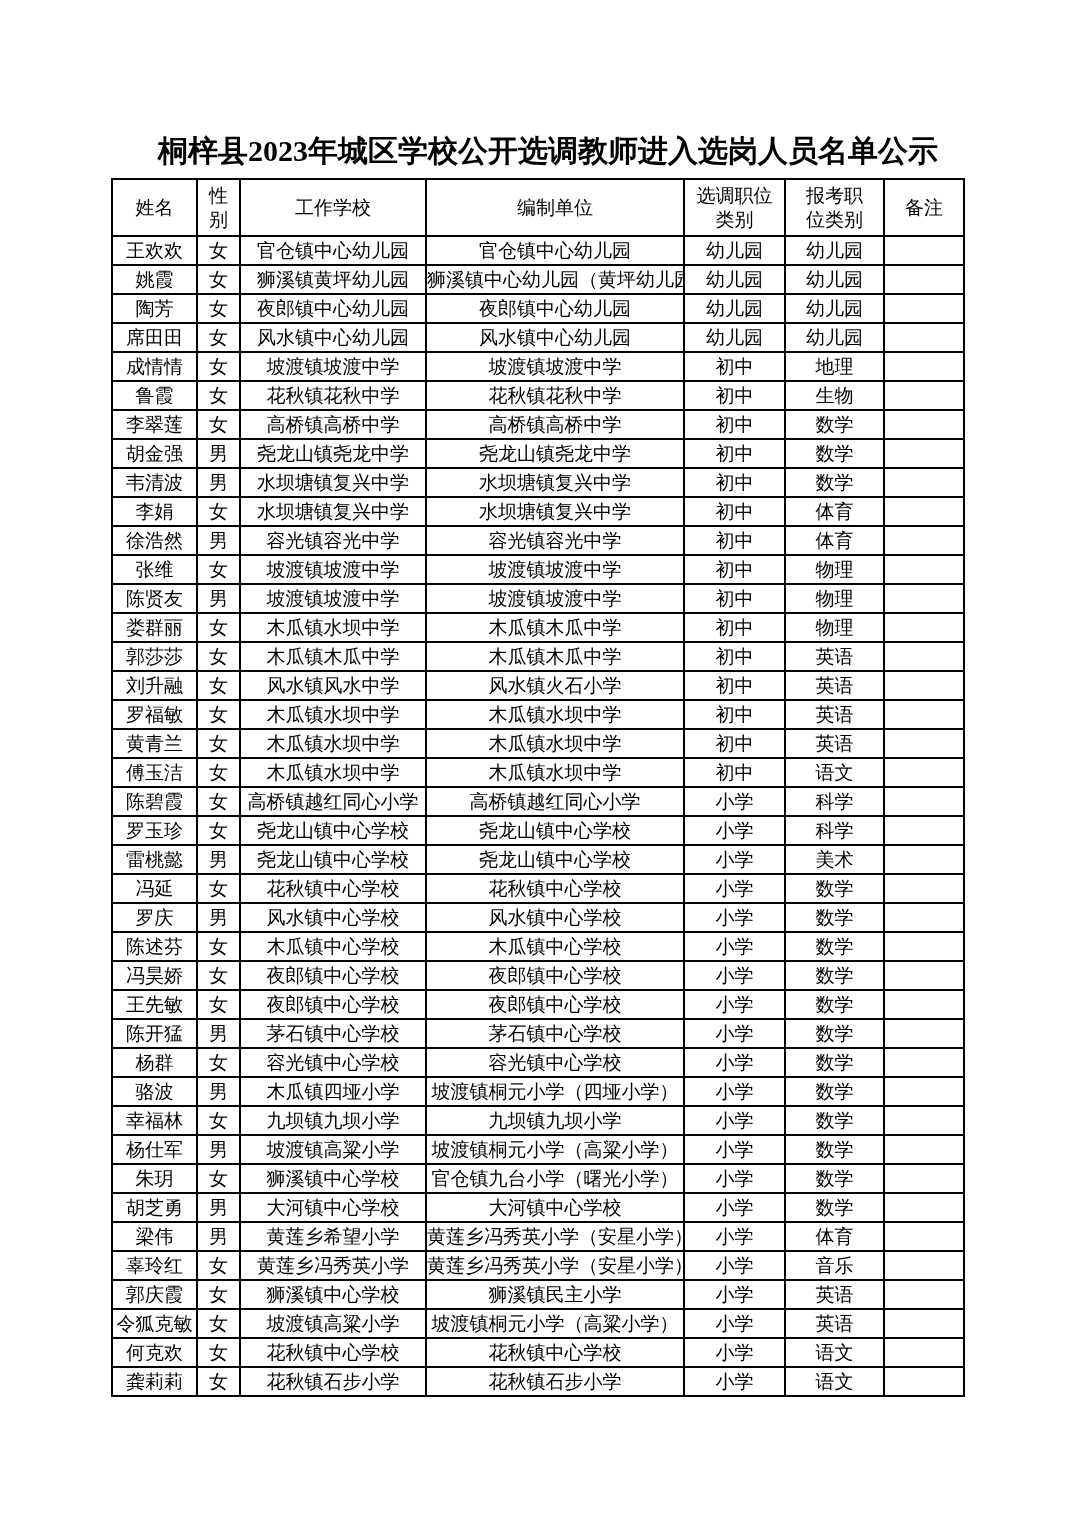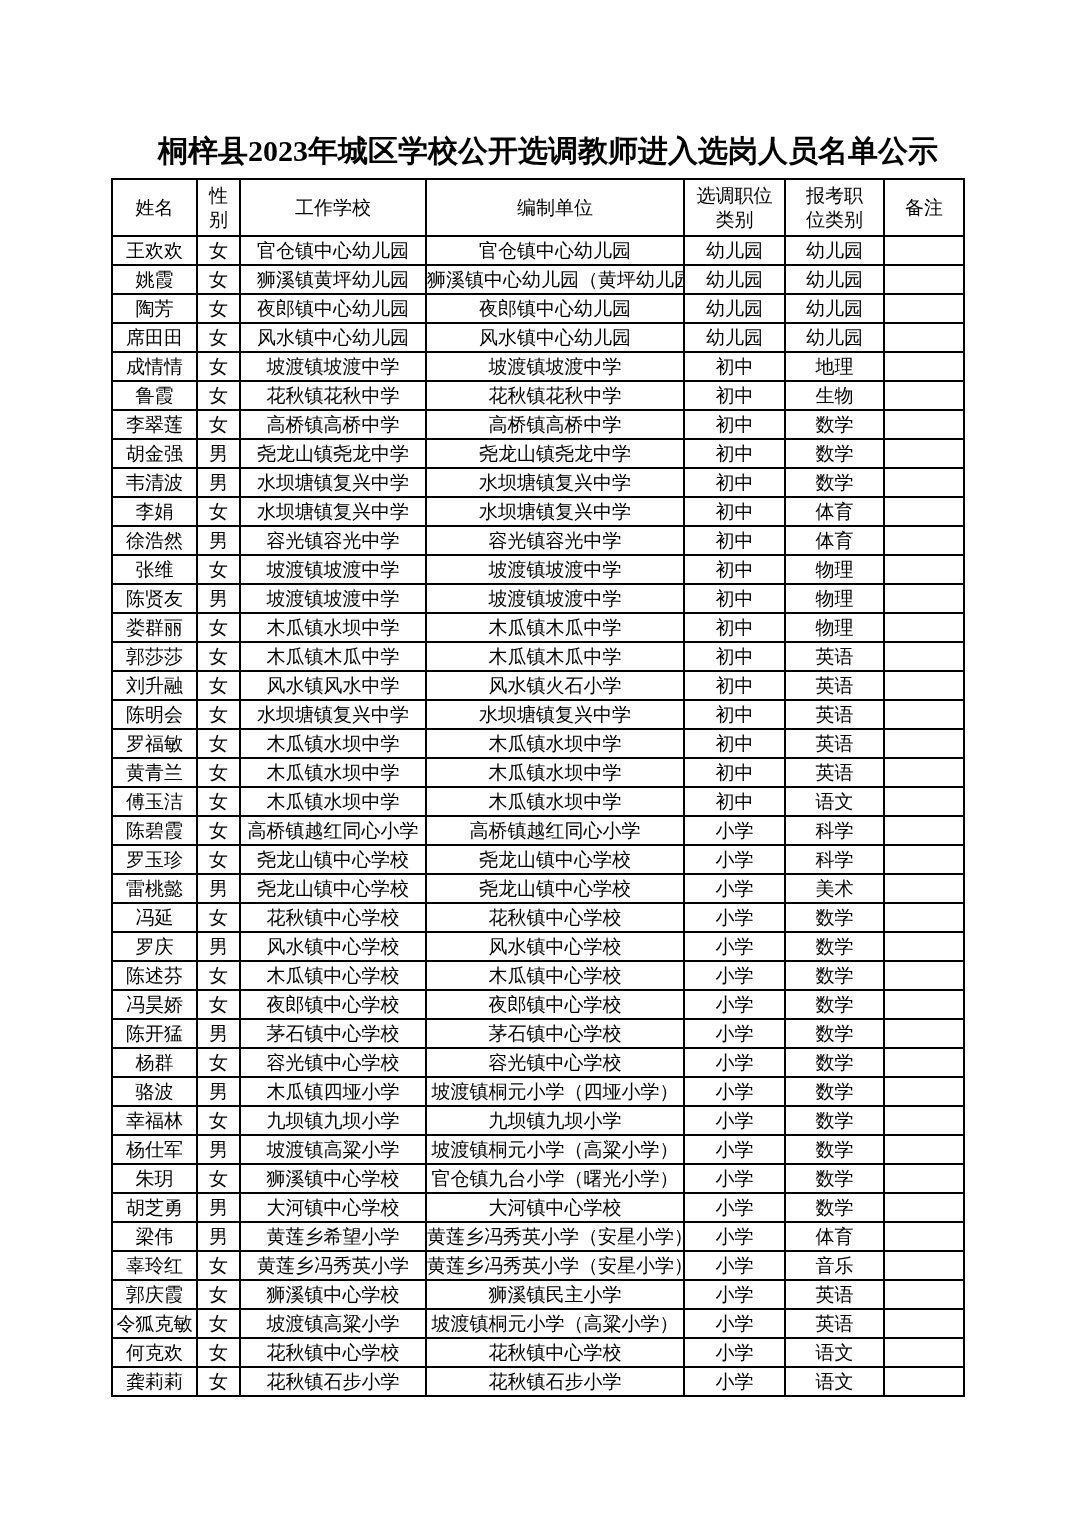--- a/index.html
+++ b/index.html
@@ -475,44 +475,44 @@
           </td>
       <td>
             <div class="clip">英语</div>
           </td>
       <td>
             <div class="clip"></div>
           </td>
     </tr>
         <tr>
       <td>
-            <div class="clip">陈明会</div>
-          </td>
-      <td>
-            <div class="clip">女</div>
-          </td>
-      <td>
-            <div class="clip">水坝塘镇复兴中学</div>
-          </td>
-      <td>
-            <div class="clip">水坝塘镇复兴中学</div>
+            <div class="clip">罗福敏</div>
+          </td>
+      <td>
+            <div class="clip">女</div>
+          </td>
+      <td>
+            <div class="clip">木瓜镇水坝中学</div>
+          </td>
+      <td>
+            <div class="clip">木瓜镇水坝中学</div>
           </td>
       <td>
             <div class="clip">初中</div>
           </td>
       <td>
             <div class="clip">英语</div>
           </td>
       <td>
             <div class="clip"></div>
           </td>
     </tr>
         <tr>
       <td>
-            <div class="clip">罗福敏</div>
+            <div class="clip">黄青兰</div>
           </td>
       <td>
             <div class="clip">女</div>
           </td>
       <td>
             <div class="clip">木瓜镇水坝中学</div>
           </td>
       <td>
             <div class="clip">木瓜镇水坝中学</div>
           </td>
@@ -521,58 +521,35 @@
           </td>
       <td>
             <div class="clip">英语</div>
           </td>
       <td>
             <div class="clip"></div>
           </td>
     </tr>
         <tr>
       <td>
-            <div class="clip">黄青兰</div>
+            <div class="clip">傅玉洁</div>
           </td>
       <td>
             <div class="clip">女</div>
           </td>
       <td>
             <div class="clip">木瓜镇水坝中学</div>
           </td>
       <td>
             <div class="clip">木瓜镇水坝中学</div>
           </td>
       <td>
             <div class="clip">初中</div>
           </td>
       <td>
-            <div class="clip">英语</div>
-          </td>
-      <td>
-            <div class="clip"></div>
-          </td>
-    </tr>
-        <tr>
-      <td>
-            <div class="clip">傅玉洁</div>
-          </td>
-      <td>
-            <div class="clip">女</div>
-          </td>
-      <td>
-            <div class="clip">木瓜镇水坝中学</div>
-          </td>
-      <td>
-            <div class="clip">木瓜镇水坝中学</div>
-          </td>
-      <td>
-            <div class="clip">初中</div>
-          </td>
-      <td>
             <div class="clip">语文</div>
           </td>
       <td>
             <div class="clip"></div>
           </td>
     </tr>
         <tr>
       <td>
             <div class="clip">陈碧霞</div>
           </td>
@@ -706,20 +683,43 @@
       <td>
             <div class="clip">数学</div>
           </td>
       <td>
             <div class="clip"></div>
           </td>
     </tr>
         <tr>
       <td>
             <div class="clip">冯昊娇</div>
+          </td>
+      <td>
+            <div class="clip">女</div>
+          </td>
+      <td>
+            <div class="clip">夜郎镇中心学校</div>
+          </td>
+      <td>
+            <div class="clip">夜郎镇中心学校</div>
+          </td>
+      <td>
+            <div class="clip">小学</div>
+          </td>
+      <td>
+            <div class="clip">数学</div>
+          </td>
+      <td>
+            <div class="clip"></div>
+          </td>
+    </tr>
+        <tr>
+      <td>
+            <div class="clip">王先敏</div>
           </td>
       <td>
             <div class="clip">女</div>
           </td>
       <td>
             <div class="clip">夜郎镇中心学校</div>
           </td>
       <td>
             <div class="clip">夜郎镇中心学校</div>
           </td>

